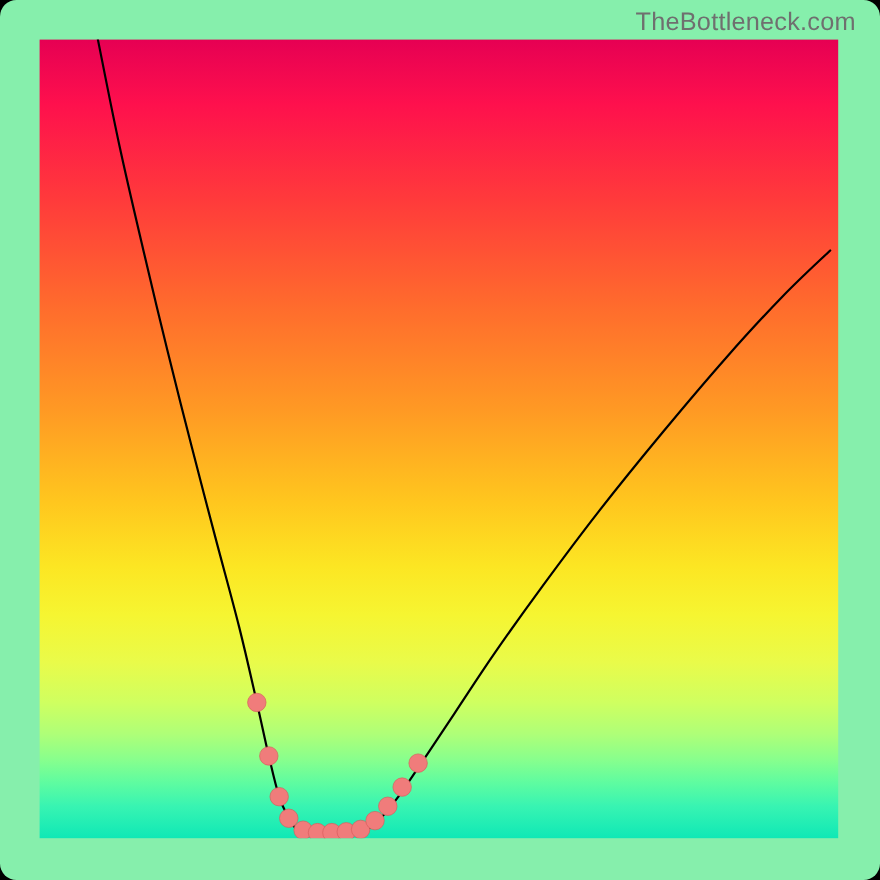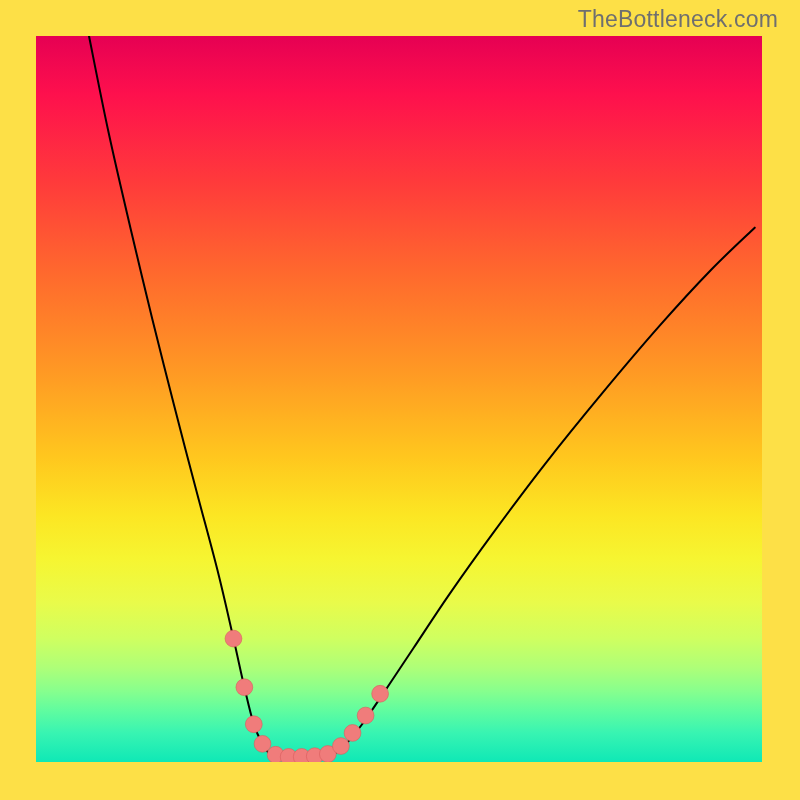--- a/index.html
+++ b/index.html
@@ -7,21 +7,22 @@
     padding: 0;
     width: 800px;
     height: 800px;
     overflow: hidden;
     background: #000;
     font-family: Arial, Helvetica, sans-serif;
   }
   .frame {
     position: absolute;
     inset: 0;
-    background: #fde047;
+    background: #86efac;
+    border-radius: 15px;
   }
   .plot {
     position: absolute;
     left: 36px;
     top: 36px;
     width: 726px;
     height: 726px;
     
     background: linear-gradient(
       to bottom,

